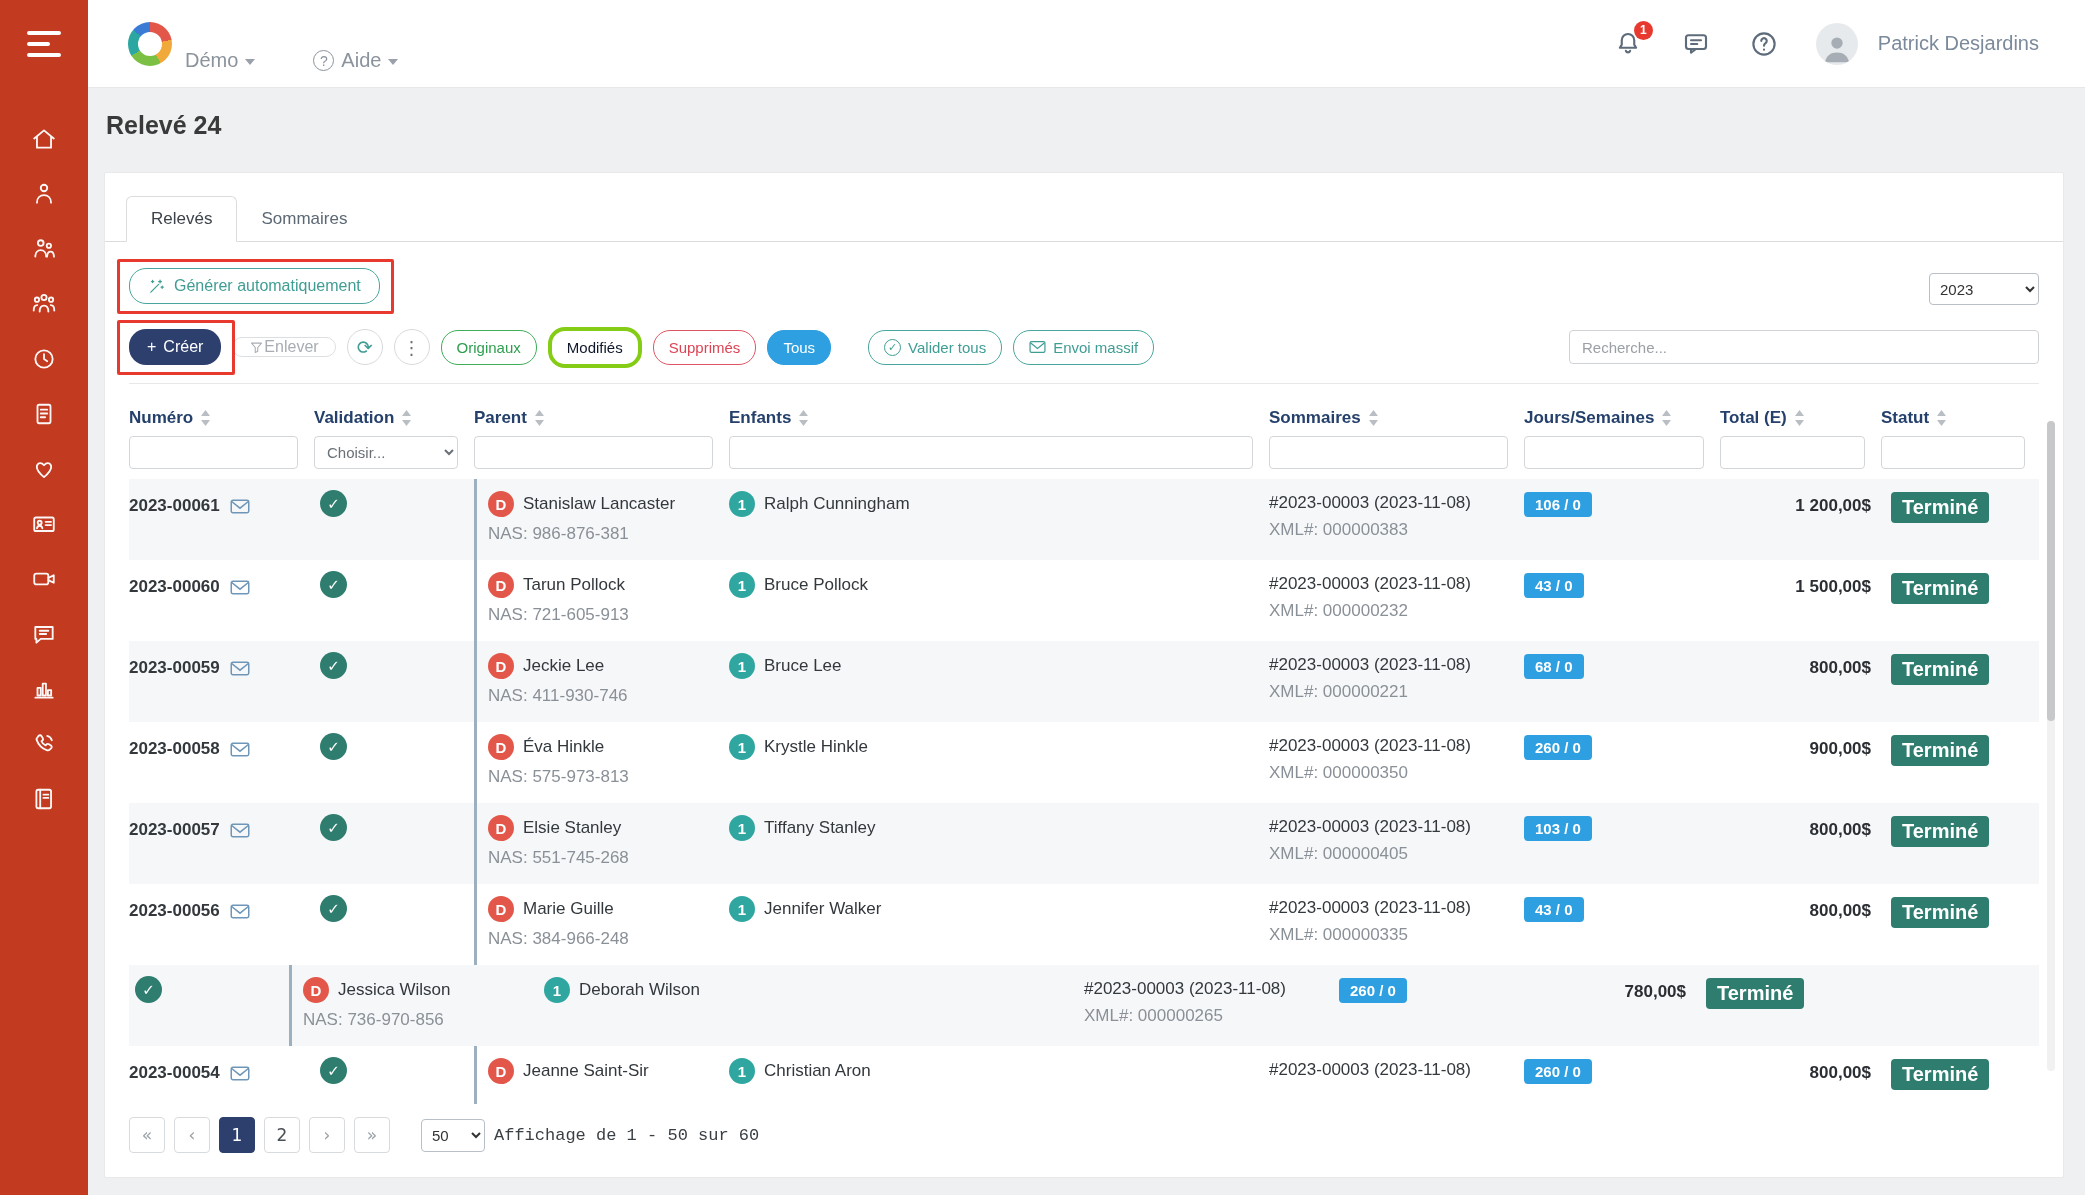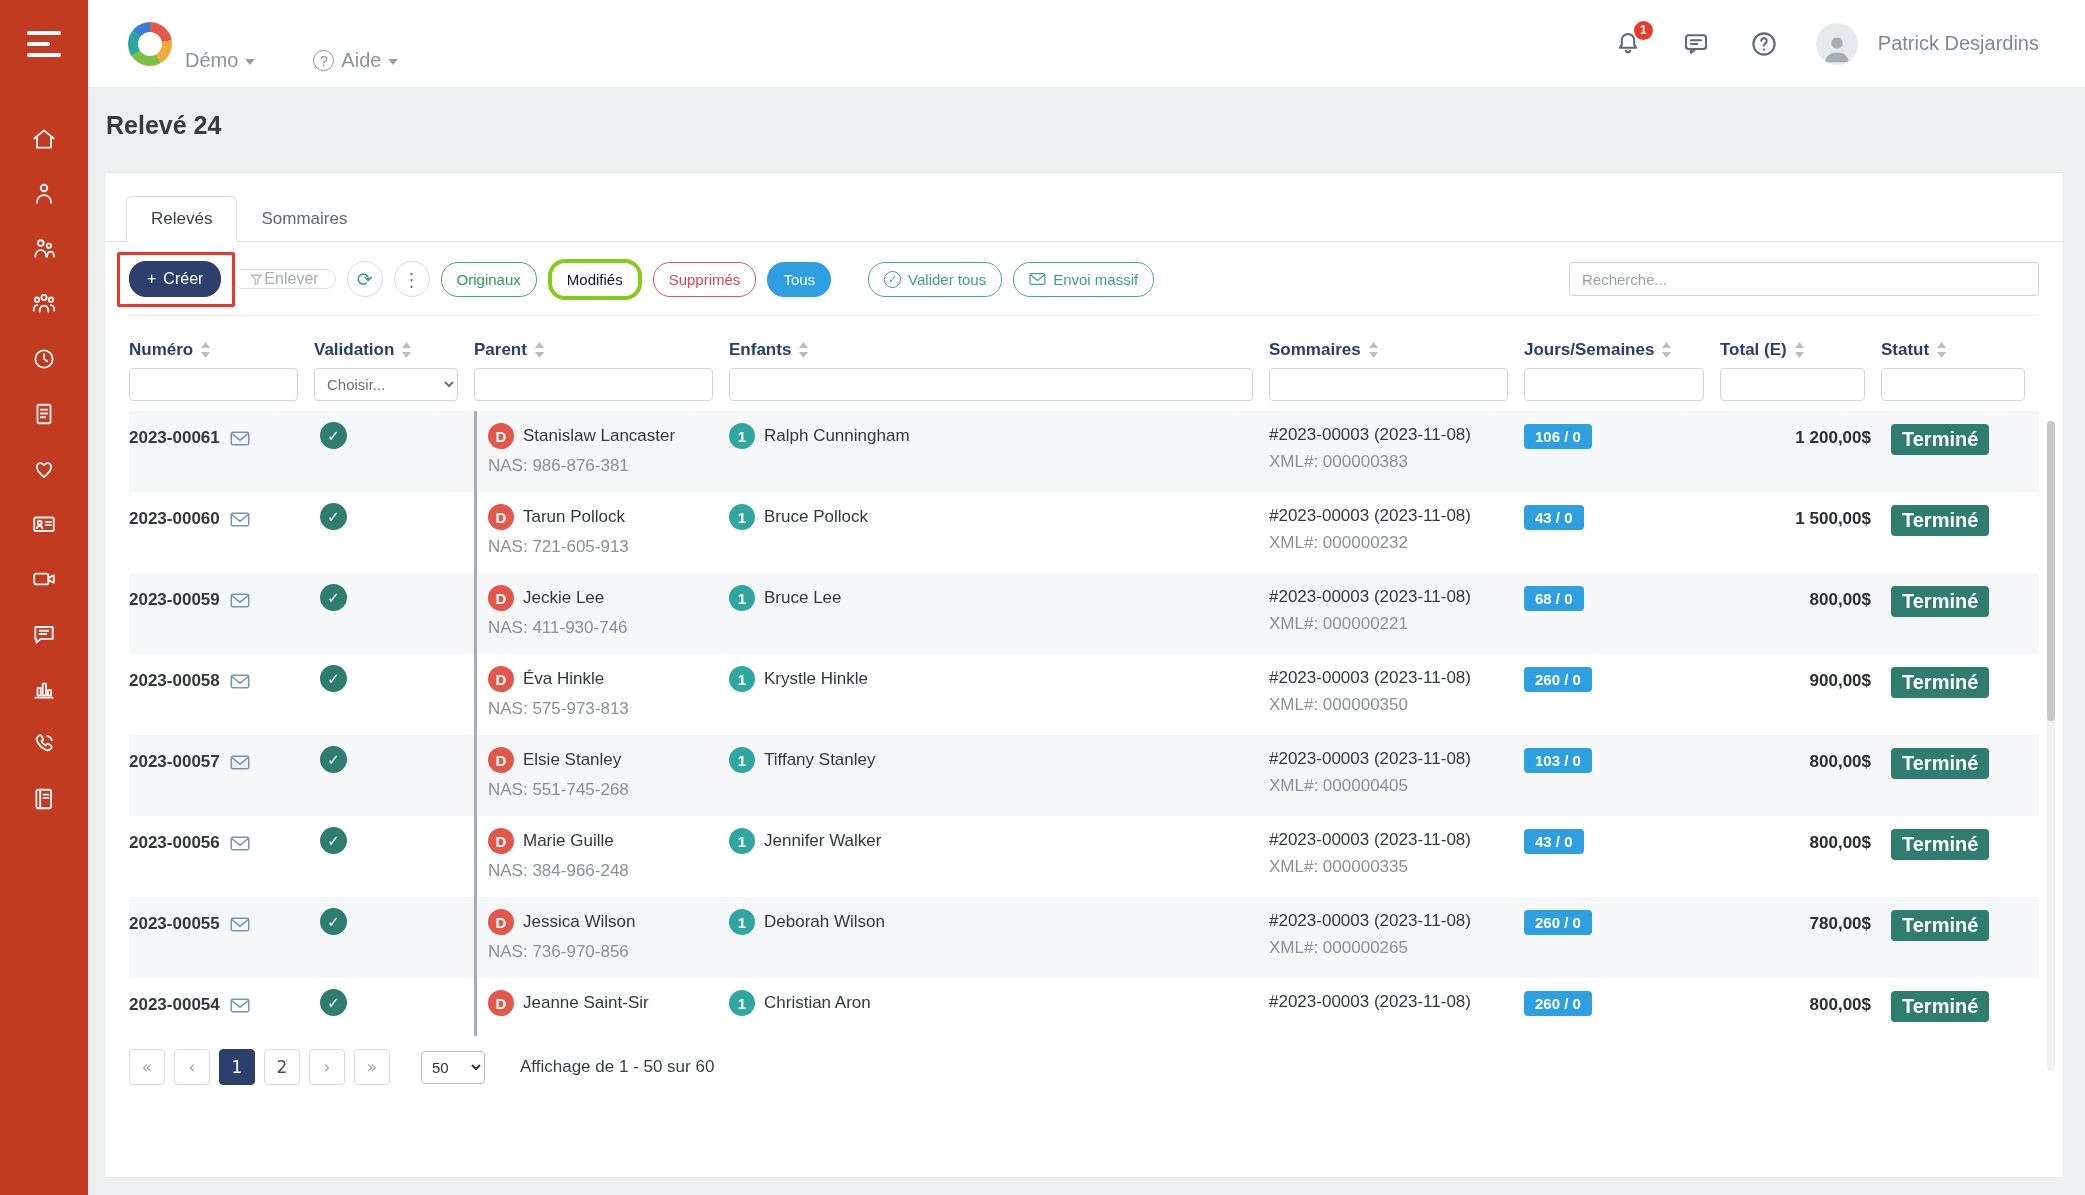--- a/index.html
+++ b/index.html
@@ -105,21 +105,21 @@
   .jbadge { display:inline-block; background:#2e9fe0; color:#fff; font-size:15px; font-weight:700; border-radius:4px; padding:4px 11px; }
   .cell.c7 { padding-top:17px; text-align:right; font-size:17px; font-weight:700; color:#2b2f33; }
   .cell.c8 { padding-top:13px; padding-left:10px; }
   .sbadge { display:inline-block; background:#2e7d6e; color:#ffffff; font-size:20px; font-weight:700; border-radius:4px; padding:4px 11px; }
   
   .pagination { display:flex; align-items:center; gap:9px; margin-top:13px; }
   .pg-btn { width:36px; height:36px; border:1px solid #d8dbde; background:#fff; border-radius:4px; color:#9aa0a6; font-size:17px; display:flex; align-items:center; justify-content:center; cursor:pointer; font-family:"DejaVu Sans",sans-serif; }
   .pg-btn.numbtn { color:#4a4f55; }
   .pg-btn.active { background:#2d3f6d; border-color:#2d3f6d; color:#fff; }
   .pg-size { margin-left:22px; width:64px; height:33px; border:1px solid #b9bfc6; border-radius:4px; font-size:15px; padding:0 6px; background:#fff; color:#333; }
-  .pg-info { margin-left:26px; font-size:17px; color:#3a3f44; }
+  .pg-info { font-size:17px; color:#3a3f44;font-family:Liberation Mono, monospace; }
   
   .vscroll { position:absolute; right:8px; top:248px; width:8px; height:650px; background:#f1f1f1; border-radius:4px; }
   .vthumb { position:absolute; top:0; left:0; width:8px; height:300px; background:#c6c8ca; border-radius:4px; cursor:grab; }
 </style>
 </head>
 <body>
 
 <div class="sidebar">
   <div class="burger">
     <div class="bars">
@@ -234,20 +234,35 @@
 
 <div class="page-title">Relevé 24</div>
 
 <div class="card">
   <div class="tabbar">
     <div class="tab active">Relevés</div>
     <div class="tab">Sommaires</div>
   </div>
   <div class="card-body">
 
+    <div class="gen-row">
+      <span class="annot-wrap">
+        <span class="annot"></span>
+        <button class="btn-generate">
+          <svg viewBox="0 0 24 24">
+              <path d="M4 20 15 9"></path>
+              <path d="M17 3v4M15 5h4M6.5 3.5v3M5 5h3M20 11.5v3M18.5 13h3"></path>
+            </svg>
+          <span>Générer automatiquement</span>
+        </button>
+      </span>
+      <select class="year-select">
+        <option>2023</option>
+      </select>
+    </div>
 
     <div class="actions-row">
       <span class="annot-wrap">
         <span class="annot"></span>
         <button class="btn-create">
           <span>+</span>
           <span>Créer</span>
         </button>
       </span>
       <button class="btn-remove">
@@ -579,27 +594,20 @@
     </div>
     <div class="cell col c7">
       <span>800,00$</span>
     </div>
     <div class="cell col c8">
       <span class="sbadge">Terminé</span>
     </div>
   </div>
 
   <div class="row">
-    <div class="cell col c1">
-      <span class="num">2023-00055</span>
-      <svg class="env" viewBox="0 0 24 18">
-              <rect x="1.5" y="1.5" width="21" height="15" rx="2"></rect>
-              <path d="M2 3l10 8L22 3"></path>
-            </svg>
-    </div>
     <div class="cell col c2">
       <span class="chk">✓</span>
     </div>
     <div class="cell col c3">
       <div class="pline">
         <span class="dbadge">D</span>
         <span class="pname">Jessica Wilson</span>
       </div>
       <div class="sub">NAS: 736-970-856</div>
     </div>

